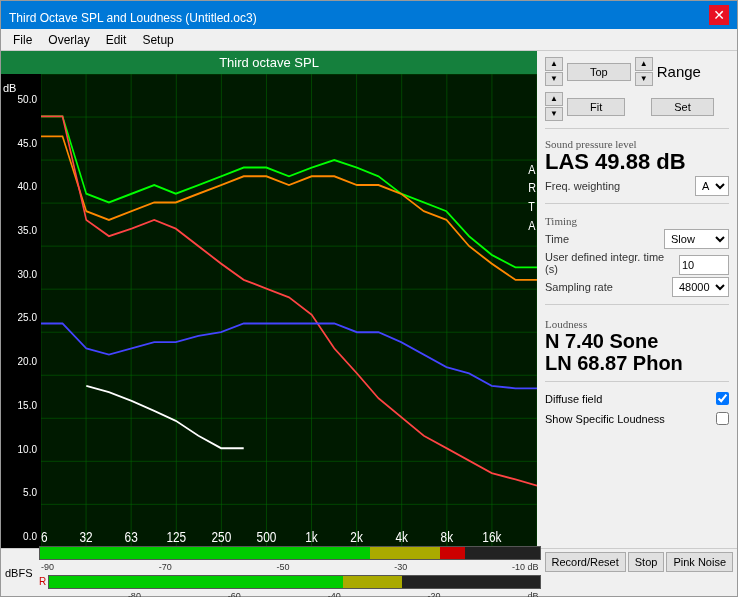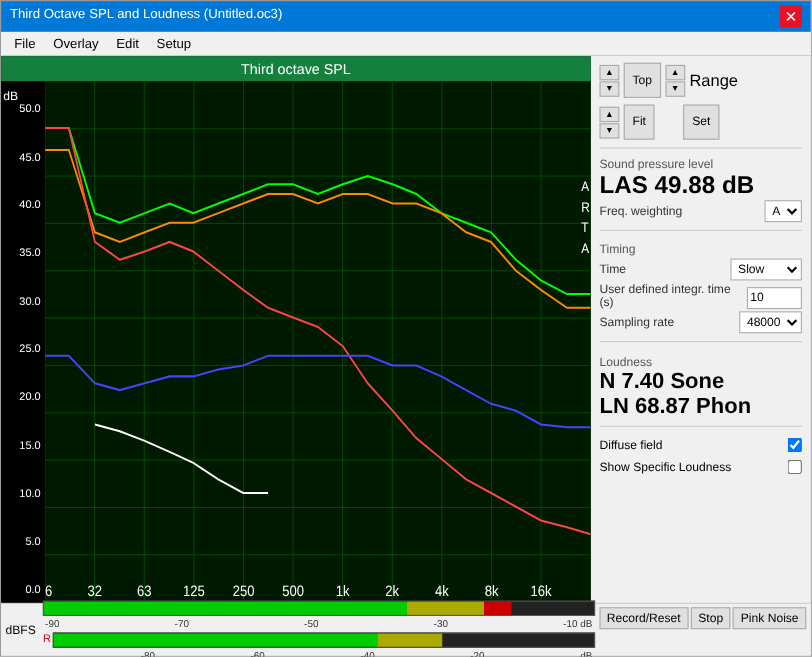--- a/index.html
+++ b/index.html
@@ -17,21 +17,21 @@
       background: #f0f0f0;
       border: 1px solid #999;
       display: flex;
       flex-direction: column;
     }
     .title-bar {
       background: #0078d7;
       color: white;
       padding: 4px 8px;
       display: flex;
-      align-items: flex-start;
+      align-items: flex-end;
       justify-content: space-between;
       height: 28px;
       flex-shrink: 0;
     }
     .title-bar-title {
       font-size: 12px;
       font-weight: normal;
     }
     .title-bar-close {
       width: 20px;
@@ -145,39 +145,40 @@
       background: #e0e0e0;
       border: 1px solid #aaa;
       cursor: pointer;
       font-size: 8px;
       display: flex;
       align-items: center;
       justify-content: center;
       line-height: 1;
     }
     .nav-center-btn {
-      height: 32px;
+      height: 18px;
       background: #e0e0e0;
       border: 1px solid #aaa;
       cursor: pointer;
       font-size: 11px;
-      padding: 0 7px;
+      padding: 0 22px;
       display: flex;
       align-items: center;
     }
     .spl-value {
       font-size: 22px;
       font-weight: bold;
       color: #000;
       line-height: 1.1;
     }
     .section-label {
       font-size: 11px;
       color: #555;
       margin-top: 2px;
+      font-family: Liberation Serif, serif;
     }
     .field-row {
       display: flex;
       align-items: center;
       justify-content: space-between;
       margin-top: 2px;
     }
     .field-label {
       font-size: 11px;
       color: #333;

